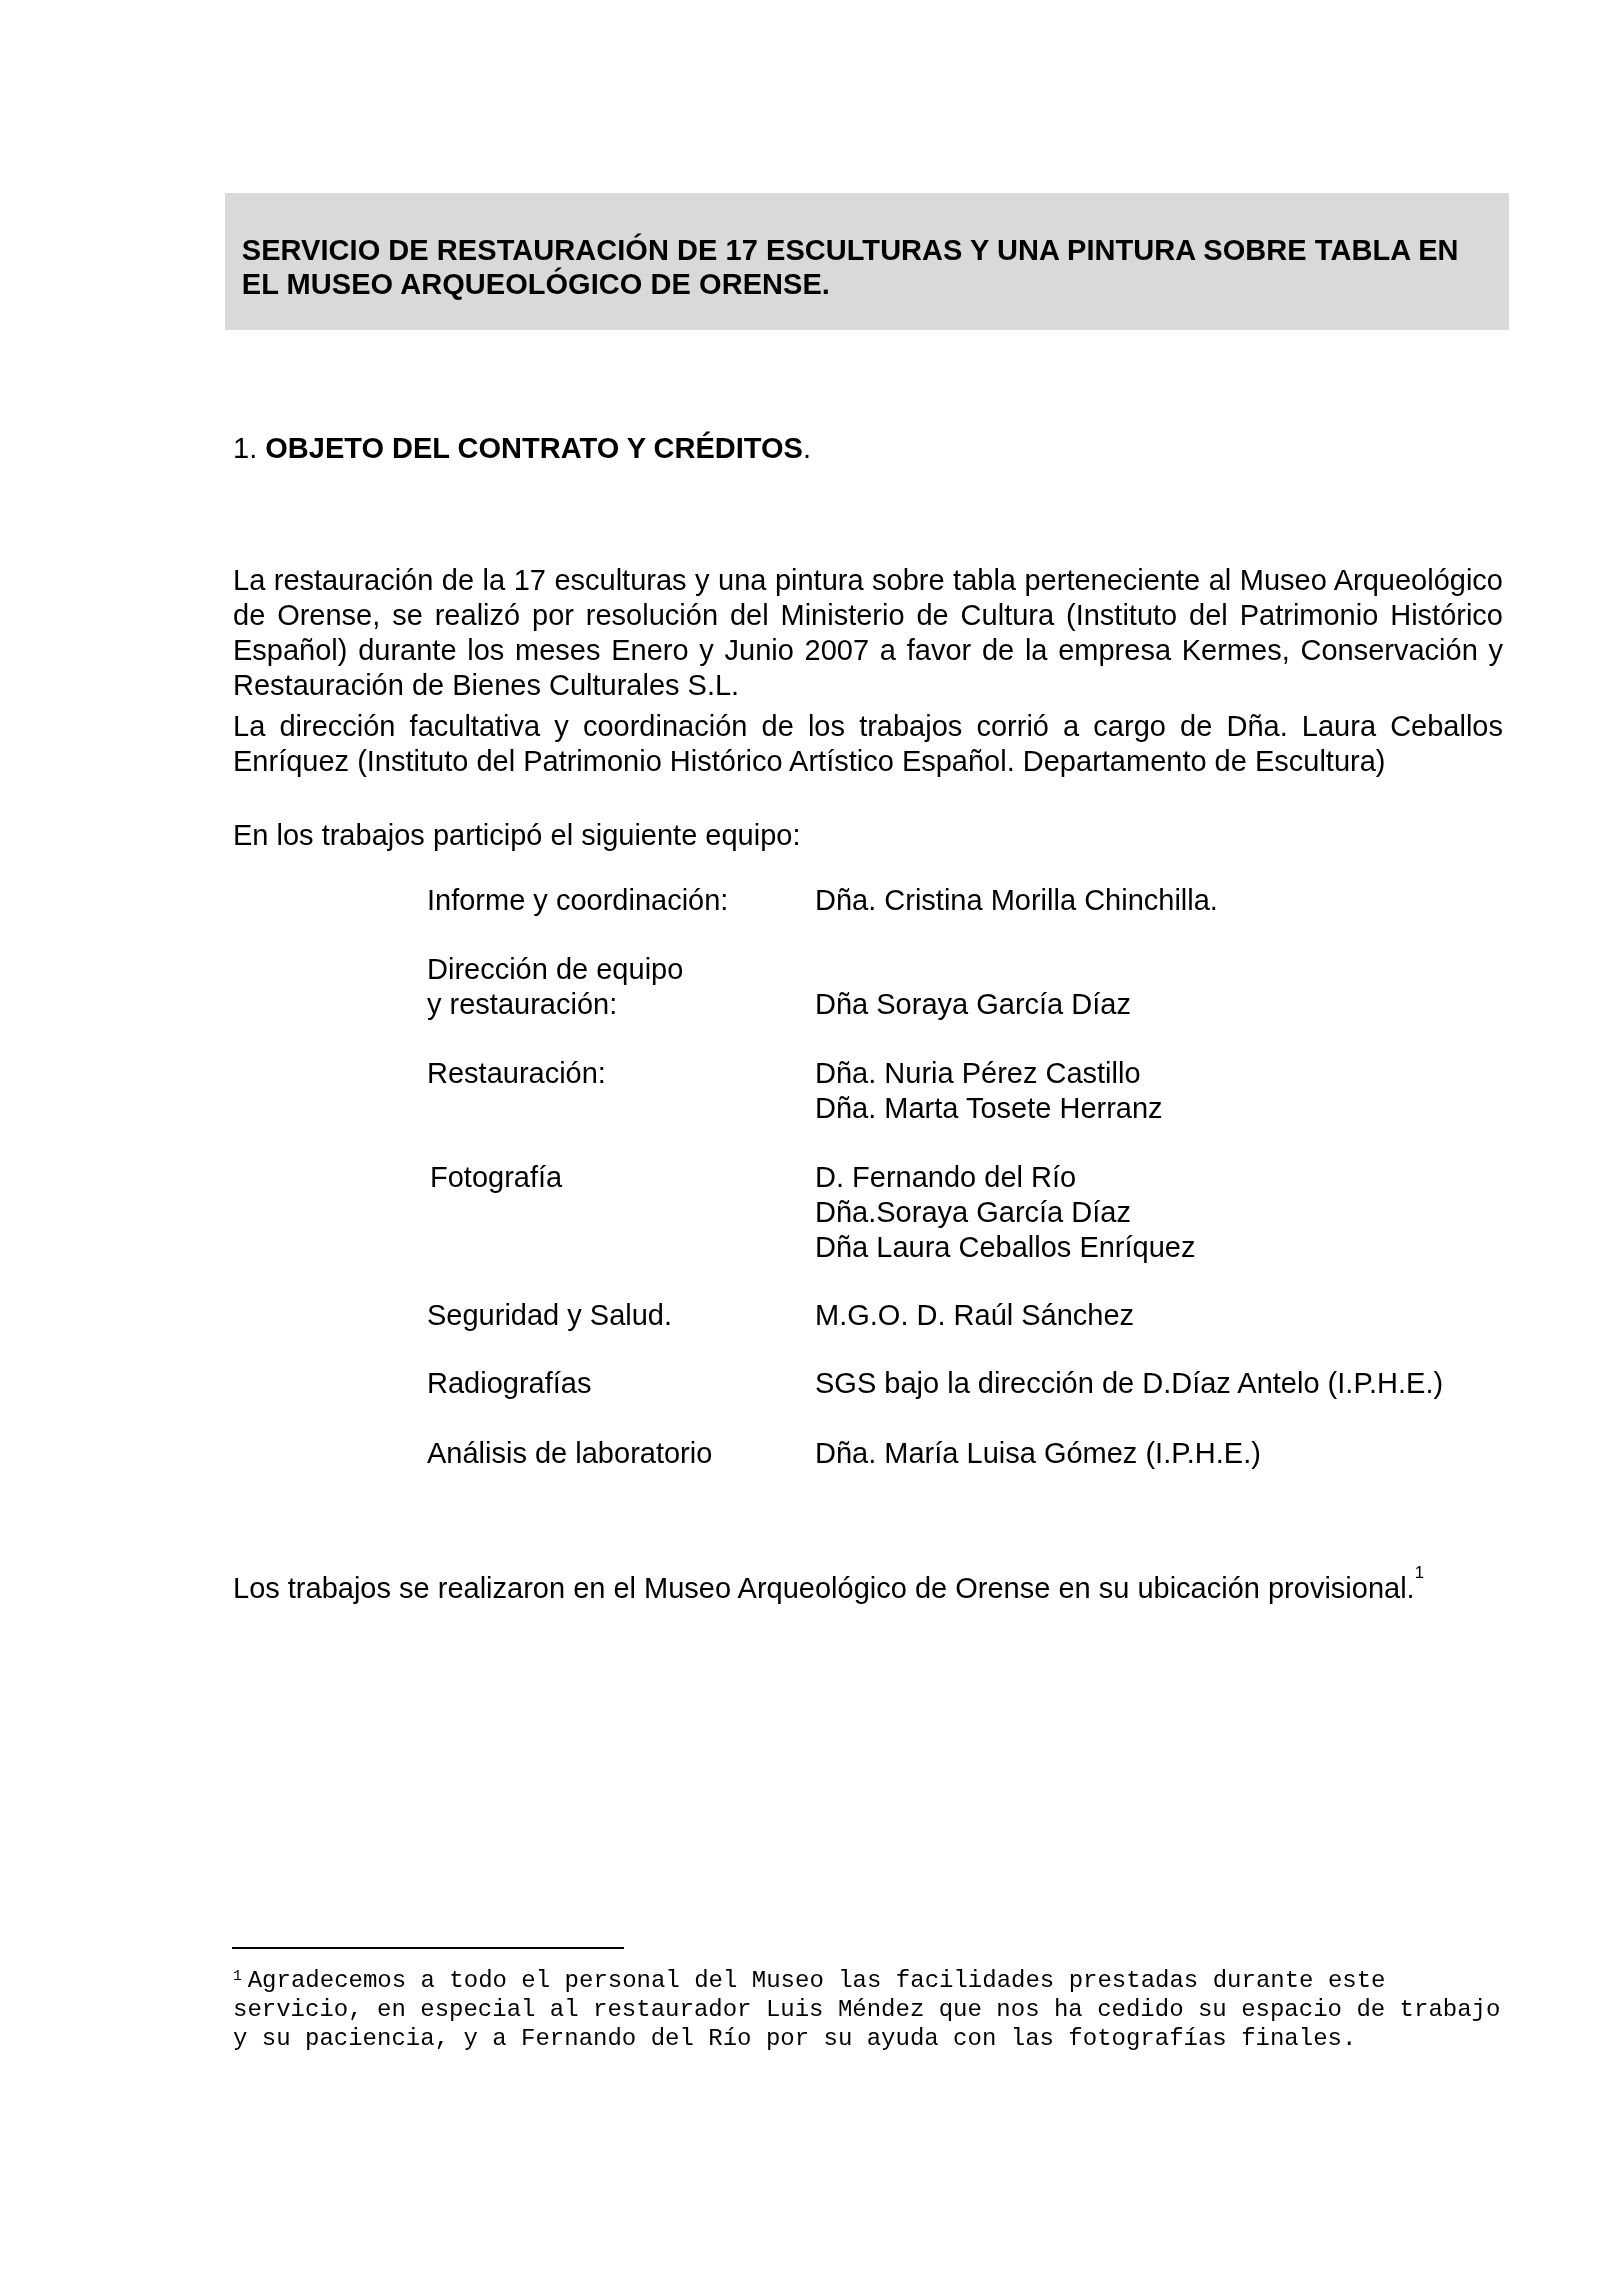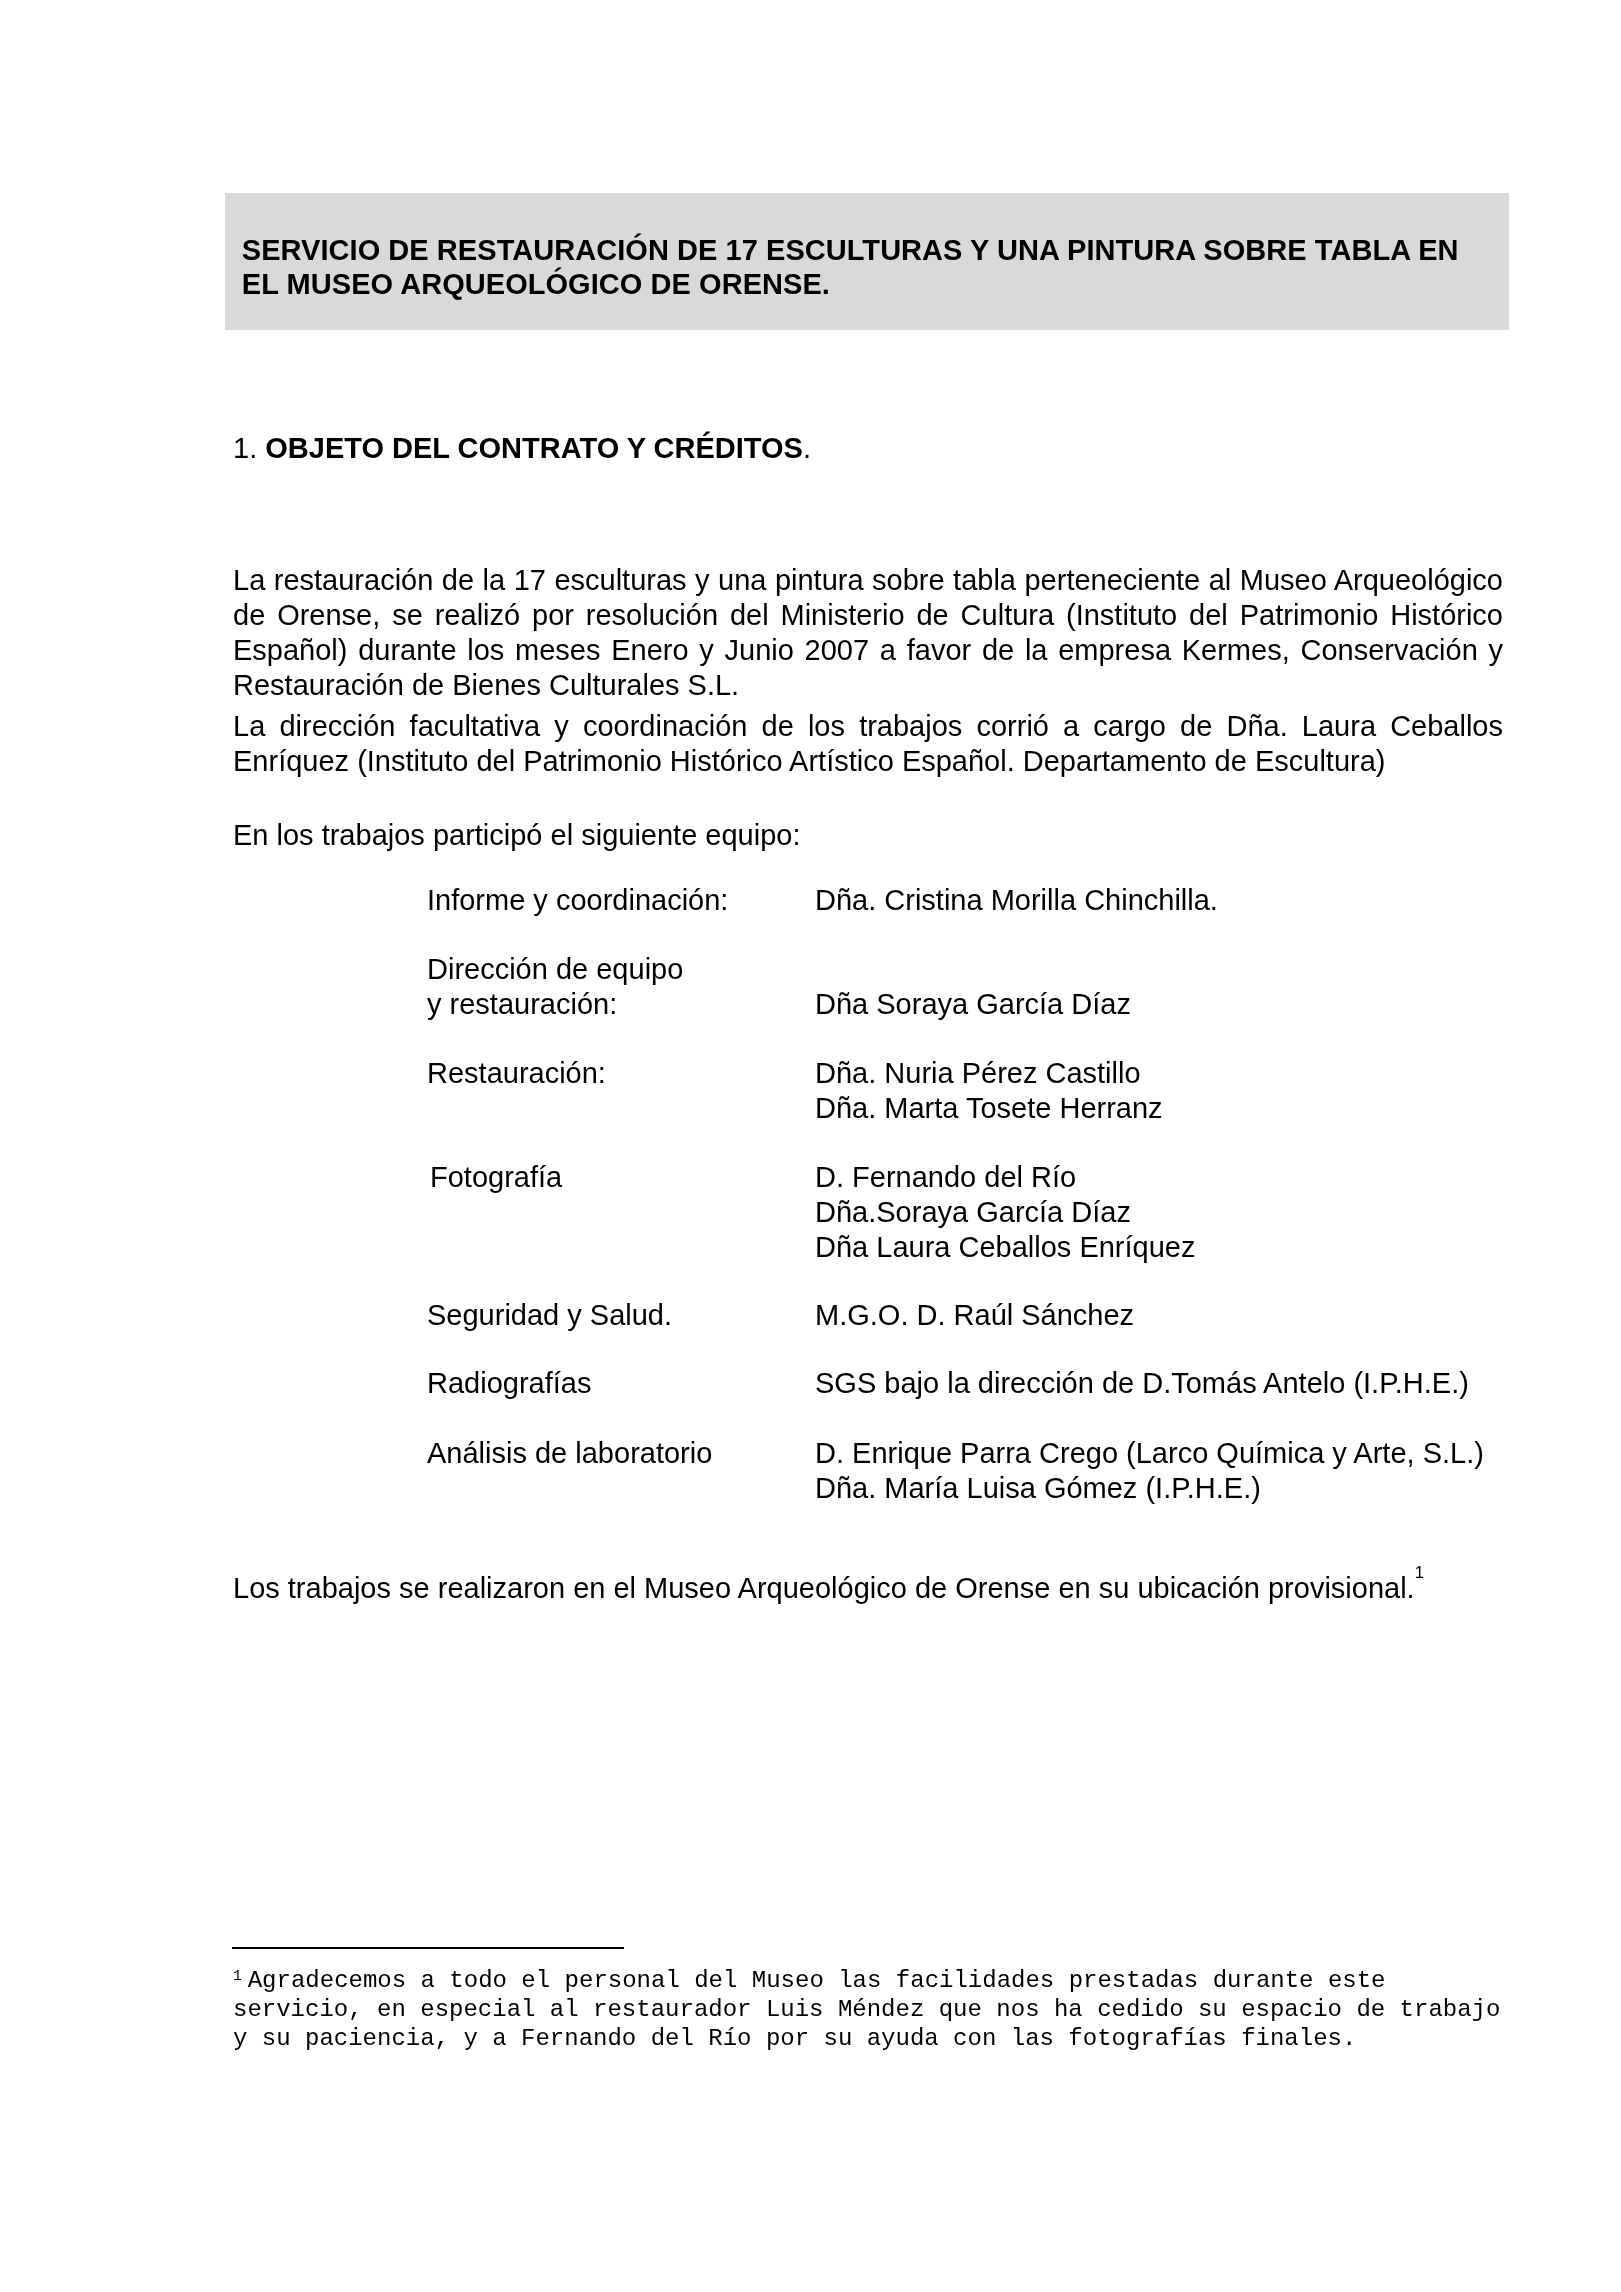--- a/index.html
+++ b/index.html
@@ -200,30 +200,29 @@
       <div class="credit-values">
         <div>M.G.O. D. Raúl Sánchez</div>
       </div>
     </div>
 
     <div class="credit-row" style="top:1366px;">
       <div class="credit-label">
         <div>Radiografías</div>
       </div>
       <div class="credit-values">
-        <div>SGS bajo la dirección de D.Tomás Antelo (I.P.H.E.)</div>
+        <div>SGS bajo la dirección de D.Díaz Antelo (I.P.H.E.)</div>
       </div>
     </div>
 
     <div class="credit-row" style="top:1436px;">
       <div class="credit-label">
         <div>Análisis de laboratorio</div>
       </div>
       <div class="credit-values">
-        <div>D. Enrique Parra Crego (Larco Química y Arte, S.L.)</div>
         <div>Dña. María Luisa Gómez (I.P.H.E.)</div>
       </div>
     </div>
 
   </div>
 
   <p class="para para-final"><span>Los trabajos se realizaron en el Museo Arqueológico de Orense en su ubicación provisional.</span><sup>1</sup></p>
 
   <div class="footnote-rule"></div>
 

